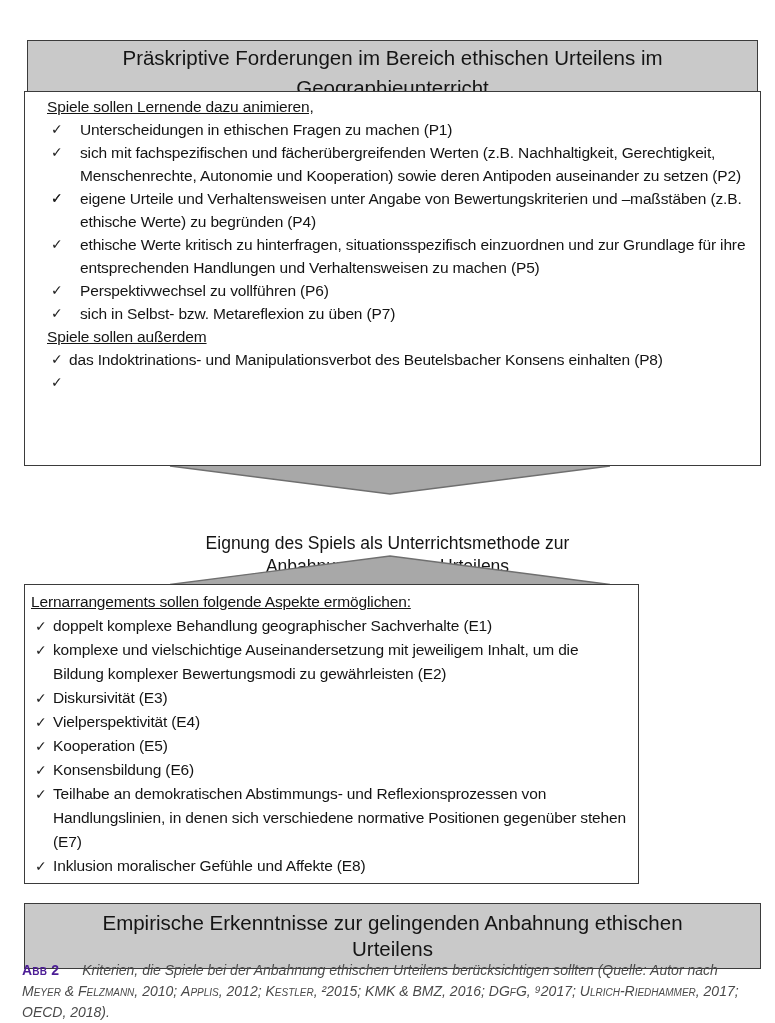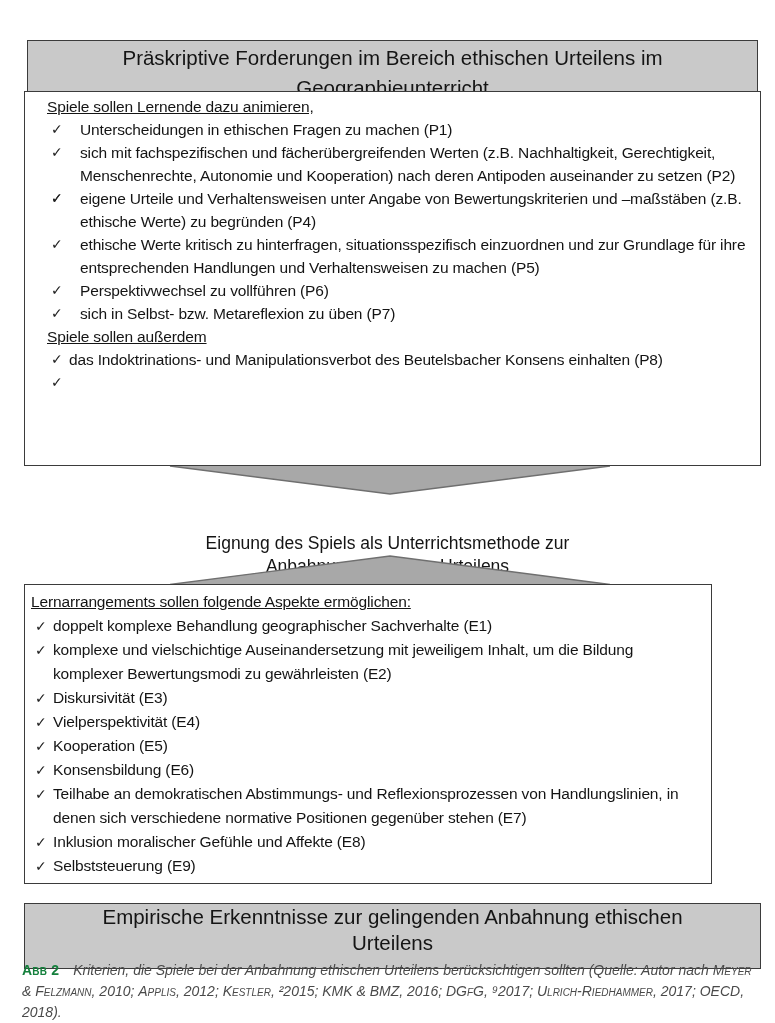--- a/index.html
+++ b/index.html
@@ -17,30 +17,30 @@
     position:absolute;box-sizing:border-box;
     background:#c9c9c9;
     border:1.5px solid #3b3b3b;
     text-align:center;
     font-size:20.5px;line-height:30px;
     color:#141414;
     margin-top:19px;
   }
   .gbox .gline{display:block;}
   .hdr1{left:27px;top:21px;width:731px;height:66px;padding-top:2px;}
-  .ftr2{left:24px;top:884px;width:737px;height:66px;line-height:26px;}
+  .ftr2{left:24px;top:884px;width:737px;height:66px;padding-top:6px;line-height:26px;}
   .wbox{
     position:absolute;box-sizing:border-box;
     background:#ffffff;
     border:1.5px solid #3b3b3b;
     overflow:hidden;
   }
   .body1{left:24px;top:91px;width:737px;height:375px;padding:3px 8px 0 16px;
          font-size:15.5px;line-height:23px;letter-spacing:-0.15px;}
-  .body2{left:24px;top:584px;width:688px;height:300px;padding:5px 8px 0 0;
+  .body2{left:24px;top:584px;width:615px;height:300px;padding:5px 8px 0 0;
          font-size:15.5px;line-height:24px;letter-spacing:-0.15px;}
   .intro{padding-left:6px;text-decoration:underline;}
   .item{position:relative;}
   .item .chk{position:absolute;left:10px;top:0;font-size:14px;color:#222;}
   .item.wide{padding-left:39px;}
   .item.narrow{padding-left:28px;}
   
   .tri{position:absolute;left:0;display:block;}
   .tri1{top:466px;}
   .tri2{top:555px;}
@@ -51,21 +51,21 @@
   }
   .middle .gline{display:block;}
   
   .caption{
     position:absolute;left:22px;top:946px;width:730px;
     font-size:14px;line-height:21px;
     font-style:italic;color:#4a4a4a;
   }
   .cap-label{
     font-style:normal;font-weight:bold;font-variant:small-caps;
-    color:#15803d;margin-right:14px;letter-spacing:0.2px;
+    color:#4c1d95;margin-right:23px;letter-spacing:0.2px;
   }
   .sc{font-variant:small-caps;}
 </style>
 </head>
 <body>
 
 <div class="page">
 
   <div class="gbox hdr1">
     <span class="gline">Präskriptive Forderungen im Bereich ethischen Urteilens im</span>
@@ -74,21 +74,21 @@
 
   <div class="wbox body1">
     <div class="intro">Spiele sollen Lernende dazu animieren,</div>
 
     <div class="item wide">
       <span class="chk">✓</span>
       <span>Unterscheidungen in ethischen Fragen zu machen (P1)</span>
     </div>
     <div class="item wide">
       <span class="chk">✓</span>
-      <span>sich mit fachspezifischen und fächerübergreifenden Werten (z.B. Nachhaltigkeit, Gerechtigkeit, Menschenrechte, Autonomie und Kooperation) nach deren Antipoden auseinander zu setzen (P2)</span>
+      <span>sich mit fachspezifischen und fächerübergreifenden Werten (z.B. Nachhaltigkeit, Gerechtigkeit, Menschenrechte, Autonomie und Kooperation) sowie deren Antipoden auseinander zu setzen (P2)</span>
     </div>
     <div class="item wide">
       <span class="chk">✓</span>
     </div>
     <div class="item wide">
       <span class="chk">✓</span>
       <span>eigene Urteile und Verhaltensweisen unter Angabe von Bewertungskriterien und –maßstäben (z.B. ethische Werte) zu begründen (P4)</span>
     </div>
     <div class="item wide">
       <span class="chk">✓</span>

